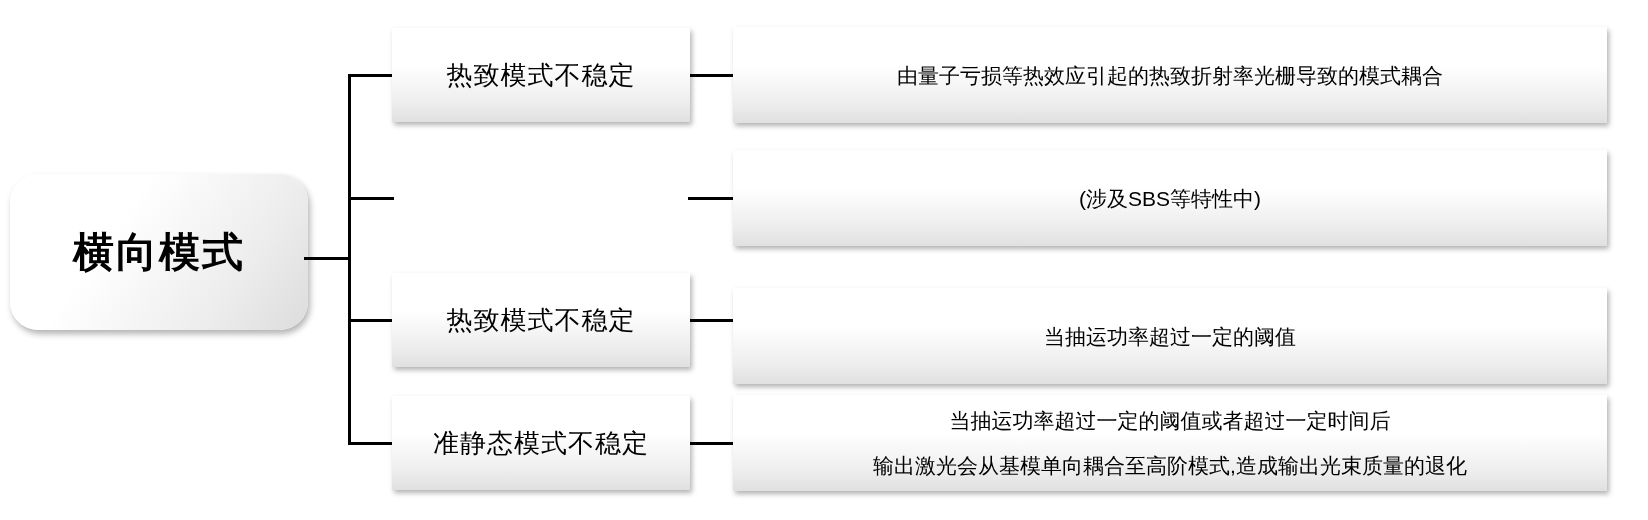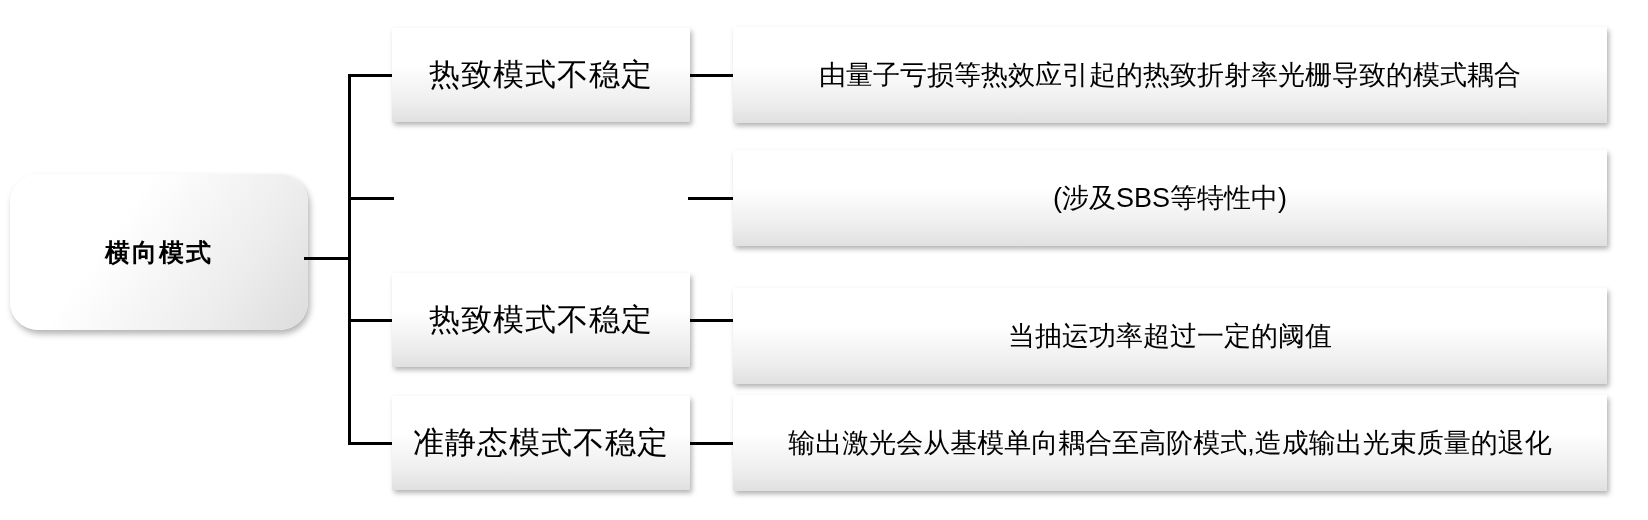--- a/index.html
+++ b/index.html
@@ -25,57 +25,57 @@
     height: 156px;
     border-radius: 28px;
     background: linear-gradient(125deg, #ffffff 35%, #ececec 75%, #dcdcdc 100%);
     box-shadow: 2px 4px 6px rgba(0,0,0,0.30);
     display: flex;
     flex-direction: column;
     align-items: center;
     justify-content: center;
   }
   .root-line {
-    font-size: 25px;
+    font-size: 41px;
     font-weight: 700;
     line-height: 62px;
     letter-spacing: 2px;
     text-align: center;
     white-space: nowrap;
   }
   
   .mid-node {
     position: absolute;
     left: 392px;
     width: 298px;
     height: 94px;
     background: linear-gradient(to bottom, #ffffff 40%, #ededed 80%, #e0e0e0 100%);
     box-shadow: 2px 3px 5px rgba(0,0,0,0.30);
     display: flex;
     align-items: center;
     justify-content: center;
-    font-size: 31px;
+    font-size: 26px;
     letter-spacing: 1px;
     white-space: nowrap;
   }
   
   .desc-box {
     position: absolute;
     left: 733px;
     width: 874px;
     height: 96px;
     background: linear-gradient(to bottom, #ffffff 40%, #ededed 80%, #e0e0e0 100%);
     box-shadow: 2px 3px 5px rgba(0,0,0,0.30);
     display: flex;
     flex-direction: column;
     align-items: center;
     justify-content: center;
   }
   .desc-line {
-    font-size: 27px;
+    font-size: 21px;
     line-height: 45px;
     text-align: left;
     white-space: nowrap;
   }
   
   .h-line, .v-line {
     position: absolute;
     background: #000000;
   }
   .h-line { height: 3px; }
@@ -111,16 +111,17 @@
   <div class="desc-box" style="top:27px;">
     <div class="desc-line">由量子亏损等热效应引起的热致折射率光栅导致的模式耦合</div>
   </div>
   <div class="desc-box" style="top:150px;">
     <div class="desc-line">(涉及SBS等特性中)</div>
   </div>
   <div class="desc-box" style="top:288px;">
     <div class="desc-line">当抽运功率超过一定的阈值</div>
   </div>
   <div class="desc-box" style="top:395px;">
+    <div class="desc-line">当抽运功率超过一定的阈值或者超过一定时间后</div>
     <div class="desc-line">输出激光会从基模单向耦合至高阶模式,造成输出光束质量的退化</div>
   </div>
 
 </div>
 
 </body></html>

